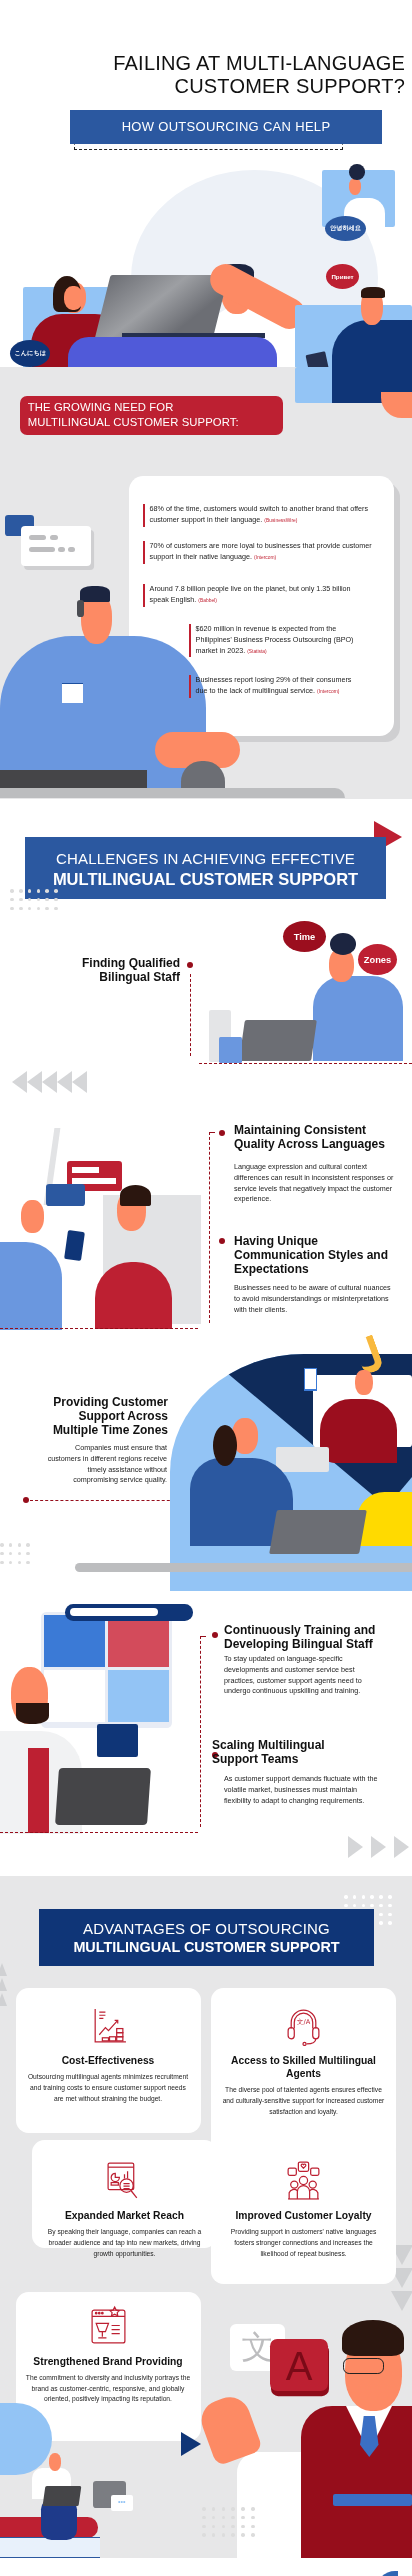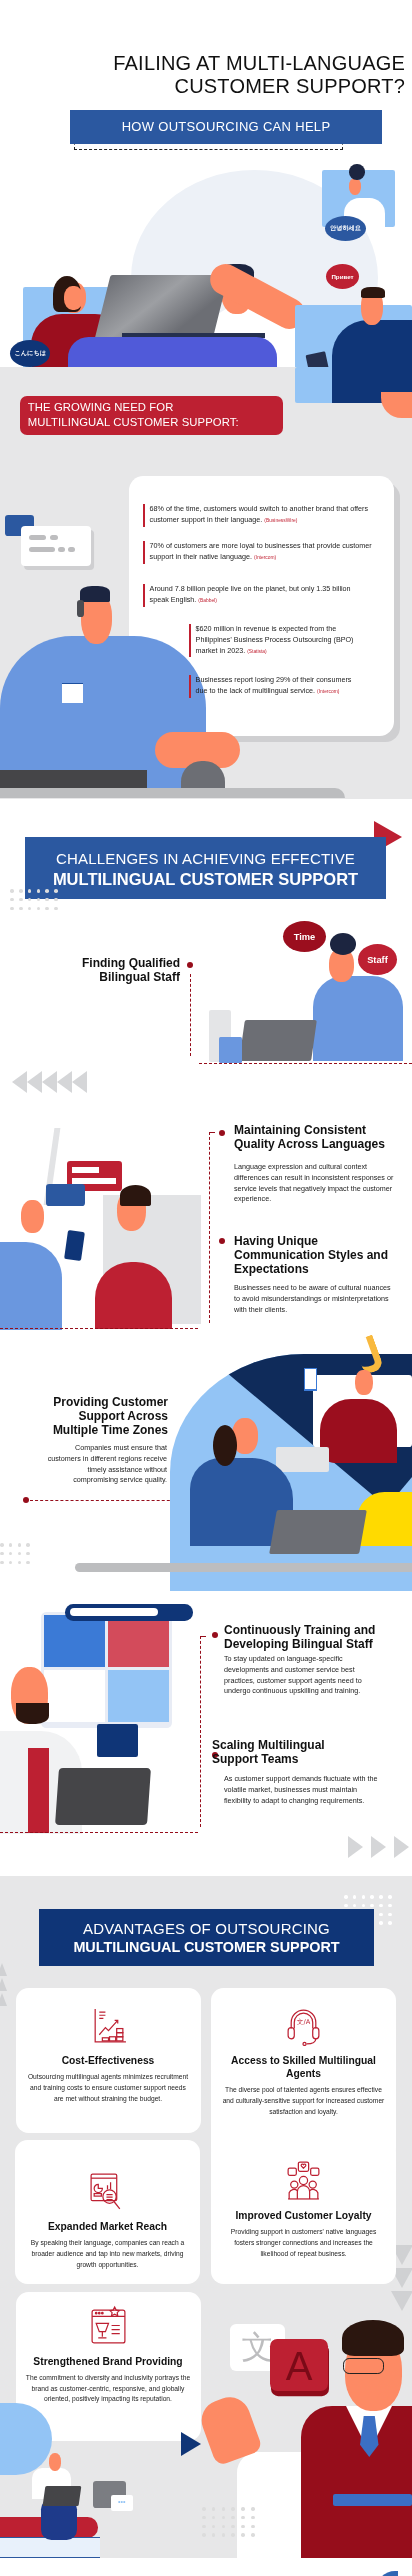--- a/index.html
+++ b/index.html
@@ -183,21 +183,21 @@
   </div>
 
   <div class="abs ch-title" style="left:31px;top:956px;width:149px;text-align:right;">Finding Qualified Bilingual Staff</div>
   <div class="abs pin" style="left:187px;top:962px;"></div>
   <div class="abs dashv" style="left:190px;top:974px;width:0;height:82px;"></div>
   <div class="abs dashh" style="left:199px;top:1063px;width:213px;height:0;"></div>
   <div class="abs bubble" style="left:283px;top:921px;width:43px;height:31px;background:#9b0e1e;font-size:9.3px;">
     <span>Time</span>
   </div>
   <div class="abs bubble" style="left:358px;top:944px;width:39px;height:31px;background:#bd2032;font-size:9.3px;">
-    <span>Staff</span>
+    <span>Zones</span>
   </div>
   <div class="abs" style="left:313px;top:976px;width:90px;height:85px;background:#6a97df;border-radius:31px 31px 0 0;"></div>
   <div class="abs skin" style="left:329px;top:948px;width:25px;height:34px;border-radius:45%;"></div>
   <div class="abs" style="left:330px;top:933px;width:26px;height:21.6px;background:#1c2540;border-radius:50%;"></div>
   <div class="abs laptop" style="left:242px;top:1020px;width:72px;height:41px;transform:skewX(-8deg);border-radius:2.1px;"></div>
   <div class="abs" style="left:209px;top:1010px;width:21.6px;height:52px;background:#e4e5e7;border-radius:2.1px;"></div>
   <div class="abs" style="left:219px;top:1037px;width:23px;height:26px;background:#6a97df;border-radius:1.5px;"></div>
 
   <div class="abs chevrons" style="left:12.4px;top:1071px;">
     <div class="chev-l"></div>
@@ -368,21 +368,21 @@
           <rect x="58" y="44" width="12" height="22" rx="6"></rect>
         <path d="M64 66 Q64 76 46 76"></path>
           <circle cx="42" cy="76" r="3"></circle>
       </g>
       <text x="40" y="38" font-size="13" fill="#bd2032" text-anchor="middle" font-family="DejaVu Sans, sans-serif">文/A</text>
     </svg>
     <div class="adv-title">Access to Skilled Multilingual Agents</div>
     <div class="adv-text">The diverse pool of talented agents ensures effective and culturally-sensitive support for increased customer satisfaction and loyalty.</div>
   </div>
 
-  <div class="adv-card" style="left:15px;top:2140px;height:144px;padding-top:31px;">
+  <div class="adv-card" style="left:32px;top:2140px;height:108px;padding-top:20px;">
     <svg class="adv-icon" viewBox="0 0 80 80" width="41" height="41">
       <g fill="none" stroke="#bd2032" stroke-width="2.4">
         <rect x="8" y="6" width="50" height="52" rx="3"></rect>
           <path d="M8 14 H58"></path>
         <path d="M22 26 A8 8 0 1 0 30 34 H22 Z"></path>
           <path d="M40 36 V28 M46 36 V22"></path>
         <rect x="14" y="44" width="14" height="5"></rect>
         <circle cx="44" cy="50" r="13"></circle>
           <path d="M53 60 L64 74"></path>
         <path d="M38 46 H50 M38 51 H50 M38 56 H50"></path>

